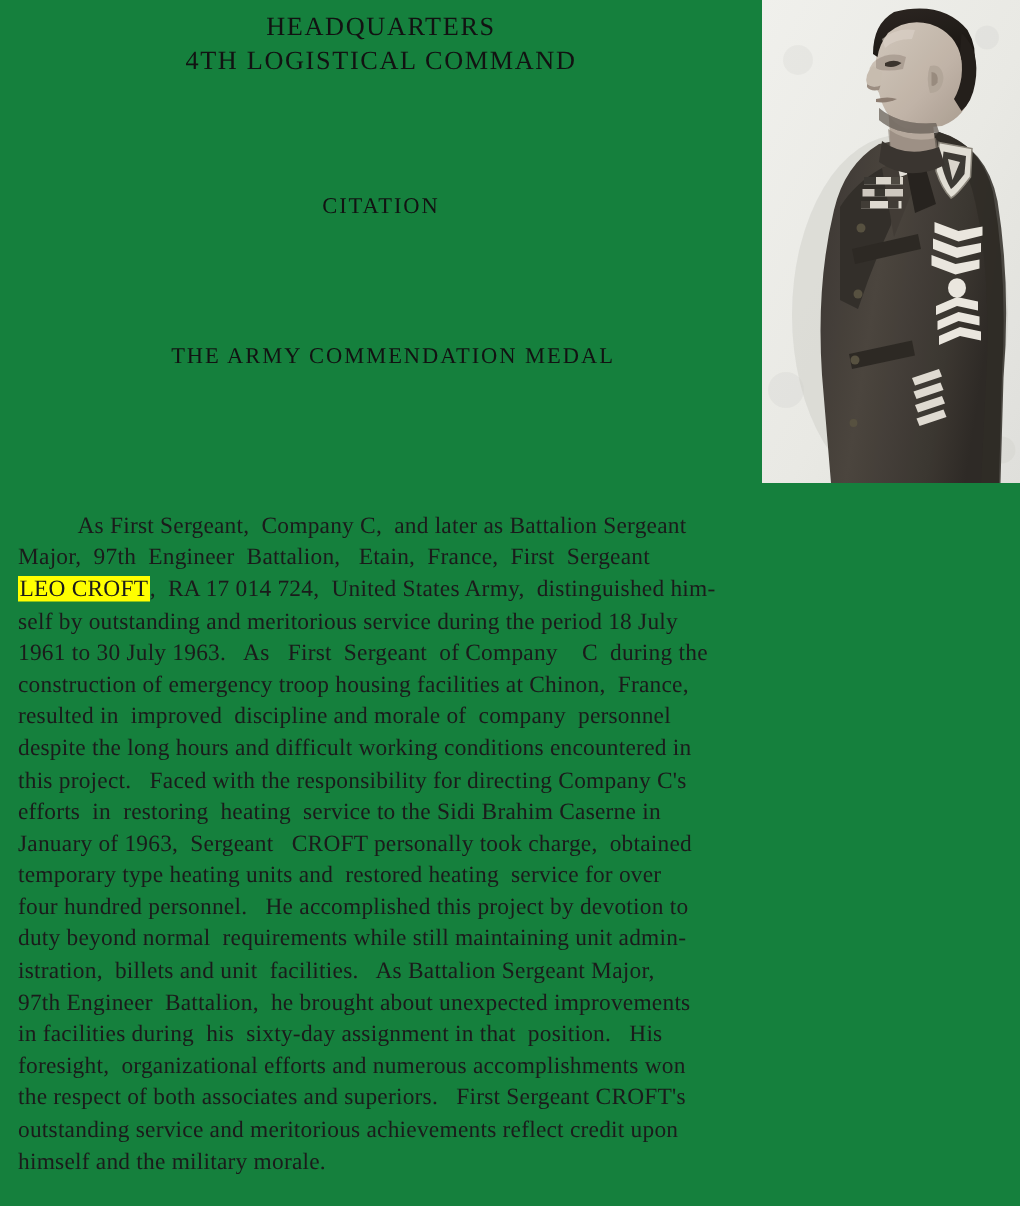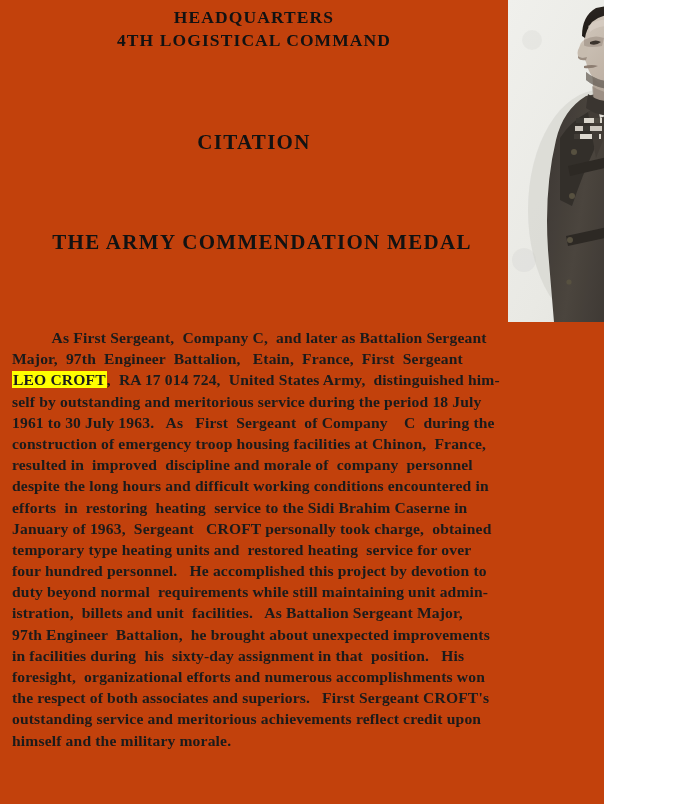--- a/index.html
+++ b/index.html
@@ -2,27 +2,26 @@
 <html><head>
 <meta charset="utf-8">
 <style>
   html, body {
     margin: 0;
     padding: 0;
     background: #ffffff;
   }
   #page {
     position: relative;
-    width: 604px;
+    width: 680px;
     height: 804px;
-    background: #c2410c;
+    background: #15803d;
     overflow: hidden;
     font-family: "Liberation Serif", "DejaVu Serif", serif;
     color: #1a1a1a;
-    font-weight: bold;
   }
 
   
   #photo {
     position: absolute;
     top: 0;
     left: 508px;
     width: 172px;
     height: 322px;
     background: #f2f2ee;
@@ -44,32 +43,32 @@
     line-height: 23px;
     white-space: nowrap;
     color: #121212;
   }
 
   .center-line {
     position: absolute;
     width: 508px;
     left: 0;
     text-align: center;
-    font-size: 21px;
+    font-size: 15px;
     letter-spacing: 1.3px;
     color: #121212;
     white-space: nowrap;
   }
   #citation-heading { top: 130px; }
   #medal-heading    { top: 230px; left: 8px; }
 
   
   #body-text {
     position: absolute;
-    top: 327px;
+    top: 340px;
     left: 12px;
     width: 658px;
     font-size: 15.6px;
     line-height: 21.2px;
     letter-spacing: 0.15px;
     color: #1b1b1b;
   }
   .bline {
     white-space: pre;
     height: 21.2px;
@@ -221,20 +220,21 @@
 
   <div id="body-text">
       <div class="bline">          As First Sergeant,  Company C,  and later as Battalion Sergeant</div>
       <div class="bline">Major,  97th  Engineer  Battalion,   Etain,  France,  First  Sergeant</div>
       <div class="bline"><span class="hl" style="background: rgb(255, 255, 0);">LEO CROFT</span>,  RA 17 014 724,  United States Army,  distinguished him-</div>
       <div class="bline">self by outstanding and meritorious service during the period 18 July</div>
       <div class="bline">1961 to 30 July 1963.   As   First  Sergeant  of Company    C  during the</div>
       <div class="bline">construction of emergency troop housing facilities at Chinon,  France,</div>
       <div class="bline">resulted in  improved  discipline and morale of  company  personnel</div>
       <div class="bline">despite the long hours and difficult working conditions encountered in</div>
+      <div class="bline">this project.   Faced with the responsibility for directing Company C's</div>
       <div class="bline">efforts  in  restoring  heating  service to the Sidi Brahim Caserne in</div>
       <div class="bline">January of 1963,  Sergeant   CROFT personally took charge,  obtained</div>
       <div class="bline">temporary type heating units and  restored heating  service for over</div>
       <div class="bline">four hundred personnel.   He accomplished this project by devotion to</div>
       <div class="bline">duty beyond normal  requirements while still maintaining unit admin-</div>
       <div class="bline">istration,  billets and unit  facilities.   As Battalion Sergeant Major,</div>
       <div class="bline">97th Engineer  Battalion,  he brought about unexpected improvements</div>
       <div class="bline">in facilities during  his  sixty-day assignment in that  position.   His</div>
       <div class="bline">foresight,  organizational efforts and numerous accomplishments won</div>
       <div class="bline">the respect of both associates and superiors.   First Sergeant CROFT's</div>

